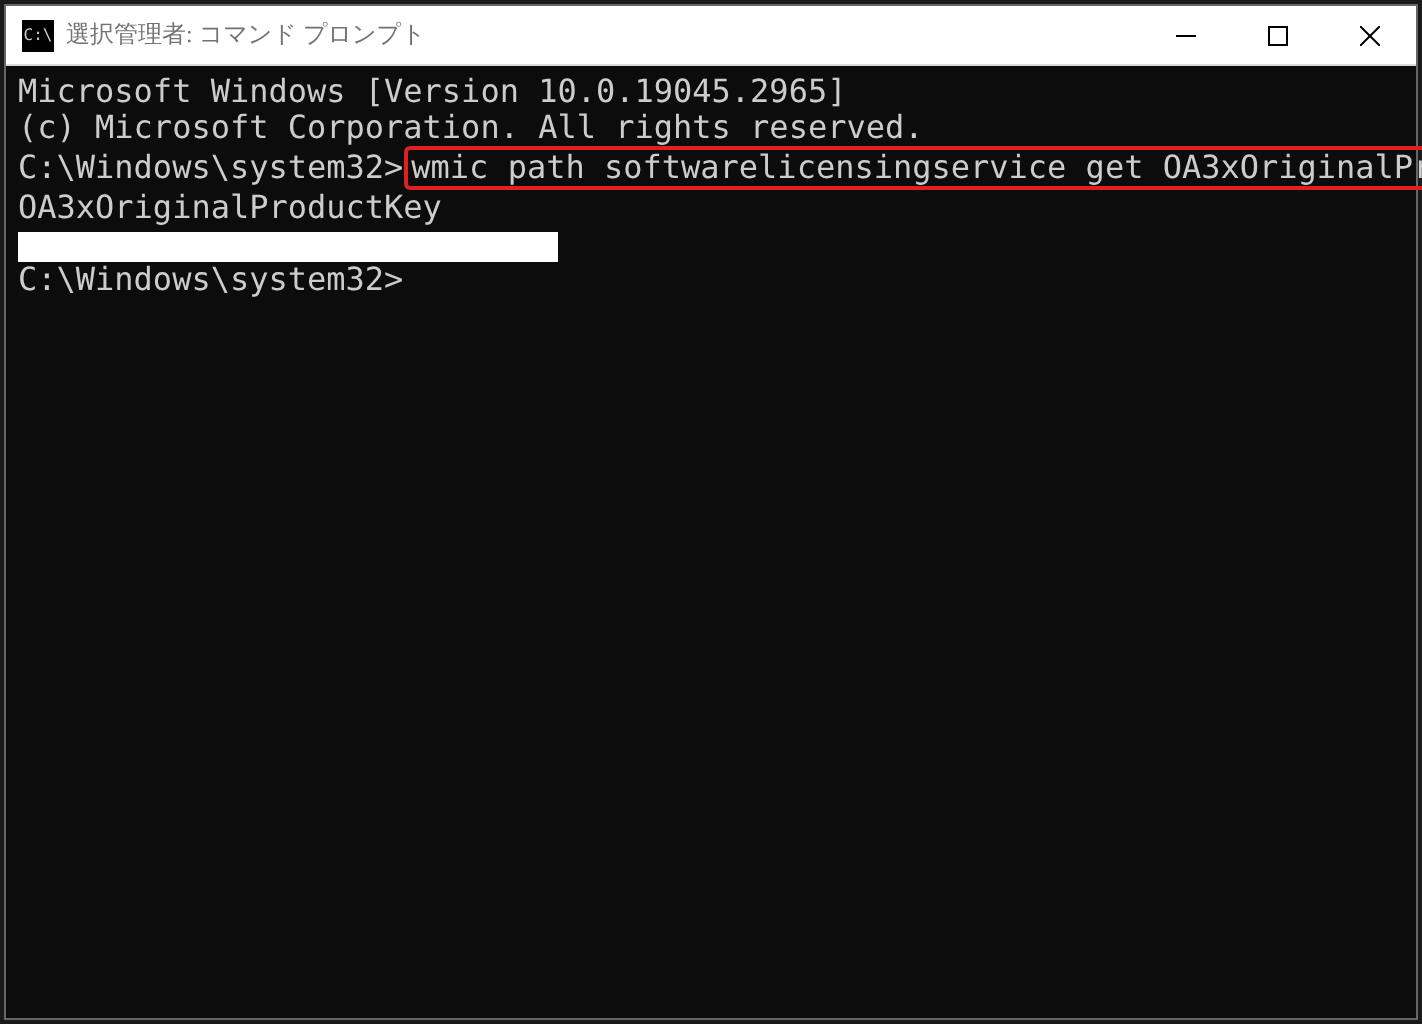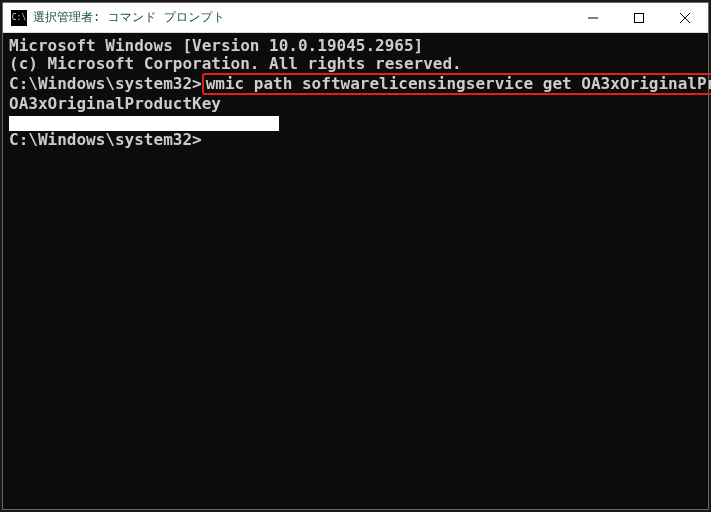--- a/index.html
+++ b/index.html
@@ -37,23 +37,23 @@
       justify-content: center;
       flex-shrink: 0;
     }
     .titlebar-icon-text {
       color: #ccc;
       font-size: 8px;
       font-family: monospace;
     }
     .titlebar-title {
       font-size: 12px;
-      color: #14532d;
+      color: #737373;
       flex: 1;
-      font-family: Liberation Mono, monospace;
+      font-family: Liberation Serif, serif;
     }
     .titlebar-buttons {
       display: flex;
       height: 100%;
     }
     .titlebar-btn {
       width: 46px;
       height: 100%;
       background: #fff;
       border: none;
@@ -68,21 +68,21 @@
       flex: 1;
       background: #0c0c0c;
       padding: 4px 6px;
       font-family: "MS Gothic", "Consolas", monospace;
       font-size: 16px;
       line-height: 18px;
       color: #cccccc;
       white-space: pre;
       letter-spacing: 0;
     }
-    .line { display: block; font-weight: bold; }
+    .line { display: block; }
     .highlight-box {
       border: 2px solid #e02020;
       border-radius: 3px;
       padding: 0 2px;
       display: inline-block;
     }
     .redacted {
       display: inline-block;
       background: #fff;
       width: 270px;

